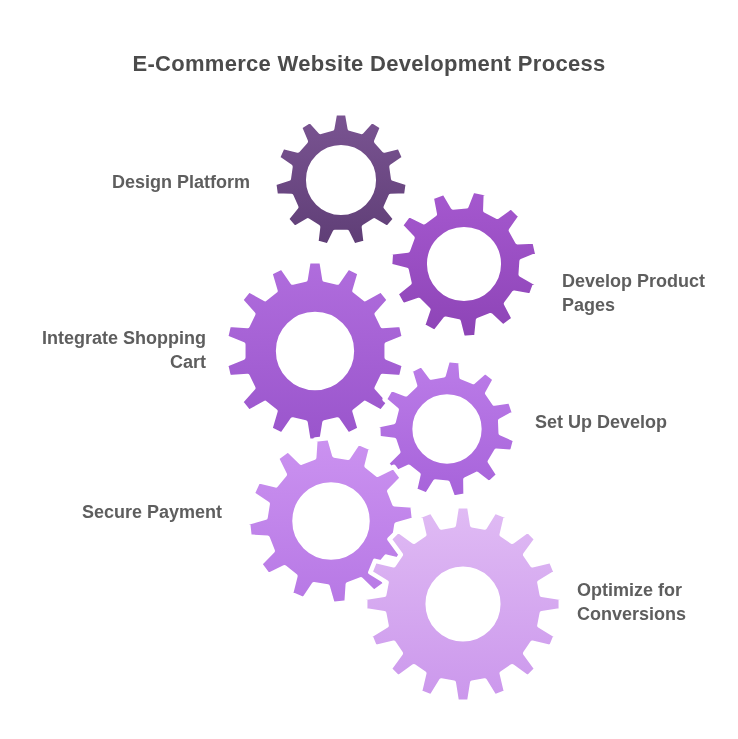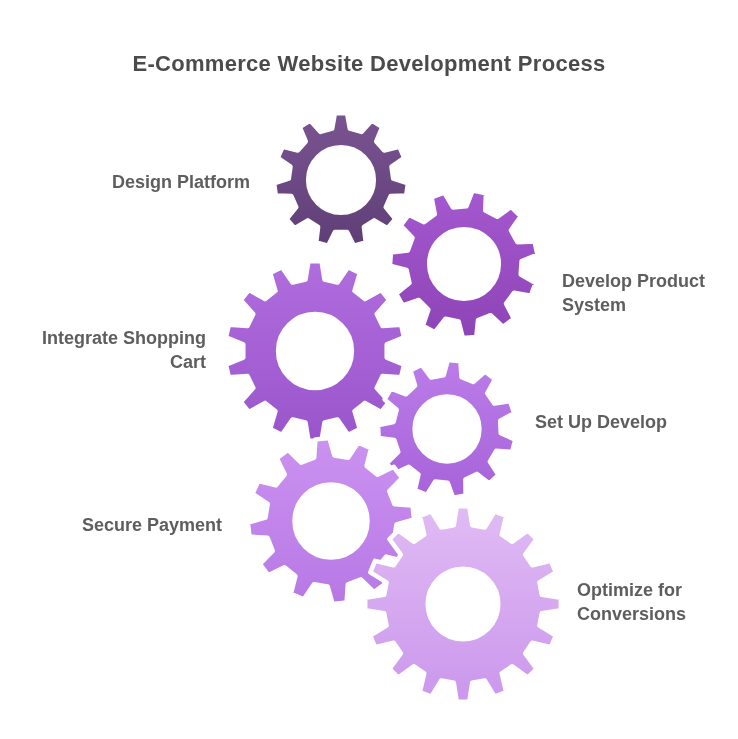--- a/index.html
+++ b/index.html
@@ -16,21 +16,21 @@
   .label{
     position:absolute;font-size:18px;font-weight:bold;color:#5e5e5e;line-height:24px;
   }
   .label span{display:block;}
   .align-r{text-align:right;}
   .align-l{text-align:left;}
   .l0{top:170px;right:488px;width:220px;}
   .l1{top:241px;left:562px;width:170px;margin-top:28px;}
   .l2{top:326px;right:532px;width:220px;}
   .l3{top:410px;left:535px;width:180px;}
-  .l4{top:513px;right:516px;width:220px;}
+  .l4{top:500px;right:516px;width:220px;}
   .l5{top:578px;left:577px;width:170px;}
 </style>
 </head>
 <body>
 
 <div class="stage">
 
   <div class="title">E-Commerce Website Development Process</div>
 
   <svg class="gears" width="738" height="739" viewBox="0 0 738 739">
@@ -67,21 +67,21 @@
     <path class="gear" fill="url(#grad4)" d="M314.2,457.6 L315.4,439.5 L329.3,438.0 L334.3,455.5 L348.1,457.7 L358.3,442.6 L371.0,448.3 L366.6,465.9 L377.5,474.8 L393.8,466.8 L402.0,478.0 L389.3,491.1 L394.4,504.2 L412.5,505.4 L414.0,519.3 L396.5,524.3 L394.3,538.1 L409.4,548.3 L403.7,561.0 L386.1,556.6 L377.2,567.5 L385.2,583.8 L374.0,592.0 L360.9,579.3 L347.8,584.4 L346.6,602.5 L332.7,604.0 L327.7,586.5 L313.9,584.3 L303.7,599.4 L291.0,593.7 L295.4,576.1 L284.5,567.2 L268.2,575.2 L260.0,564.0 L272.7,550.9 L267.6,537.8 L249.5,536.6 L248.0,522.7 L265.5,517.7 L267.7,503.9 L252.6,493.7 L258.3,481.0 L275.9,485.4 L284.8,474.5 L276.8,458.2 L288.0,450.0 L301.1,462.7 Z M367.5,521.0 A36.5,36.5 0 1,0 294.5,521.0 A36.5,36.5 0 1,0 367.5,521.0 Z"></path>
     <path class="gear" fill="url(#grad5)" d="M453.8,525.2 L456.8,506.2 L469.2,506.2 L472.2,525.2 L484.7,527.6 L494.7,511.3 L506.1,516.0 L501.7,534.7 L512.3,541.8 L527.8,530.5 L536.5,539.2 L525.2,554.7 L532.3,565.3 L551.0,560.9 L555.7,572.3 L539.4,582.3 L541.8,594.8 L560.8,597.8 L560.8,610.2 L541.8,613.2 L539.4,625.7 L555.7,635.7 L551.0,647.1 L532.3,642.7 L525.2,653.3 L536.5,668.8 L527.8,677.5 L512.3,666.2 L501.7,673.3 L506.1,692.0 L494.7,696.7 L484.7,680.4 L472.2,682.8 L469.2,701.8 L456.8,701.8 L453.8,682.8 L441.3,680.4 L431.3,696.7 L419.9,692.0 L424.3,673.3 L413.7,666.2 L398.2,677.5 L389.5,668.8 L400.8,653.3 L393.7,642.7 L375.0,647.1 L370.3,635.7 L386.6,625.7 L384.2,613.2 L365.2,610.2 L365.2,597.8 L384.2,594.8 L386.6,582.3 L370.3,572.3 L375.0,560.9 L393.7,565.3 L400.8,554.7 L389.5,539.2 L398.2,530.5 L413.7,541.8 L424.3,534.7 L419.9,516.0 L431.3,511.3 L441.3,527.6 Z M498.3,604.0 A35.3,35.3 0 1,0 427.7,604.0 A35.3,35.3 0 1,0 498.3,604.0 Z"></path>
   </svg>
 
   <div class="label l0 align-r">
     <span>Design Platform</span>
     <span></span>
   </div>
   <div class="label l1 align-l">
     <span>Develop Product</span>
-    <span>System</span>
+    <span>Pages</span>
   </div>
   <div class="label l2 align-r">
     <span>Integrate Shopping</span>
     <span>Cart</span>
   </div>
   <div class="label l3 align-l">
     <span>Set Up Develop</span>
   </div>
   <div class="label l4 align-r">
     <span>Secure Payment</span>

